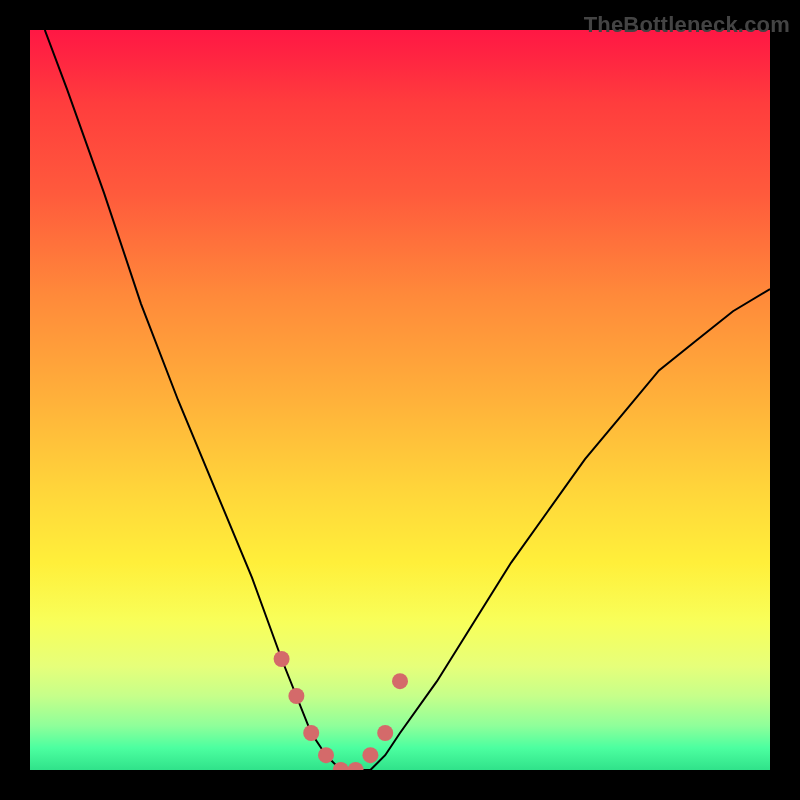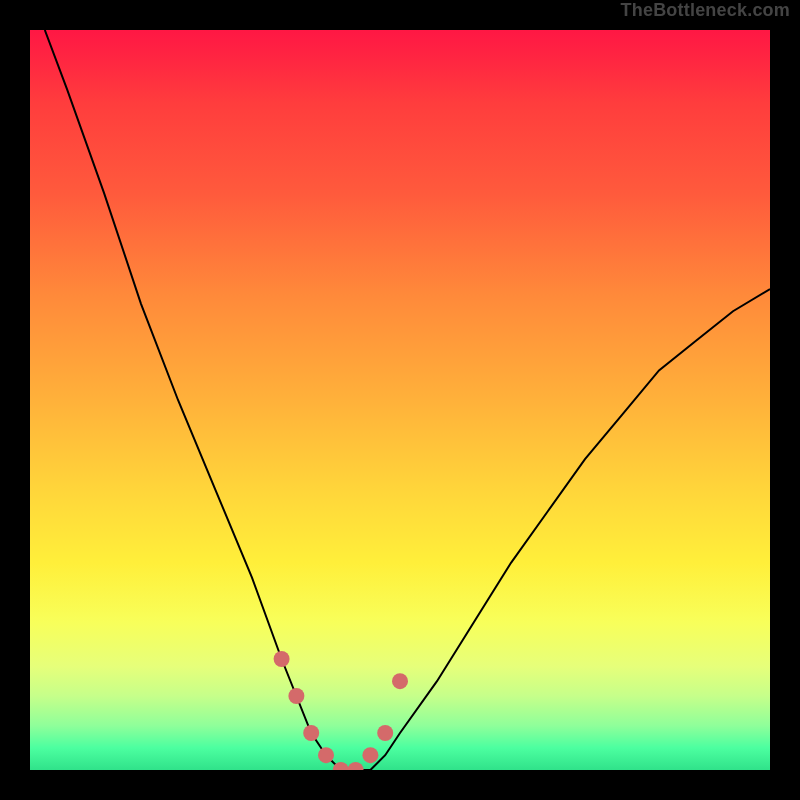--- a/index.html
+++ b/index.html
@@ -12,24 +12,24 @@
     overflow: hidden;
   }
   .frame {
     position: relative;
     width: 800px;
     height: 800px;
     background: #000;
   }
   .watermark {
     position: absolute;
-    top: 0;
+    top: 12px;
     right: 10px;
     color: #444;
-    font-size: 18px;
+    font-size: 22px;
     font-weight: 600;
     letter-spacing: 0.2px;
     z-index: 50;
     user-select: none;
   }
   .plot-area {
     position: absolute;
     left: 30px;
     top: 30px;
     width: 740px;

